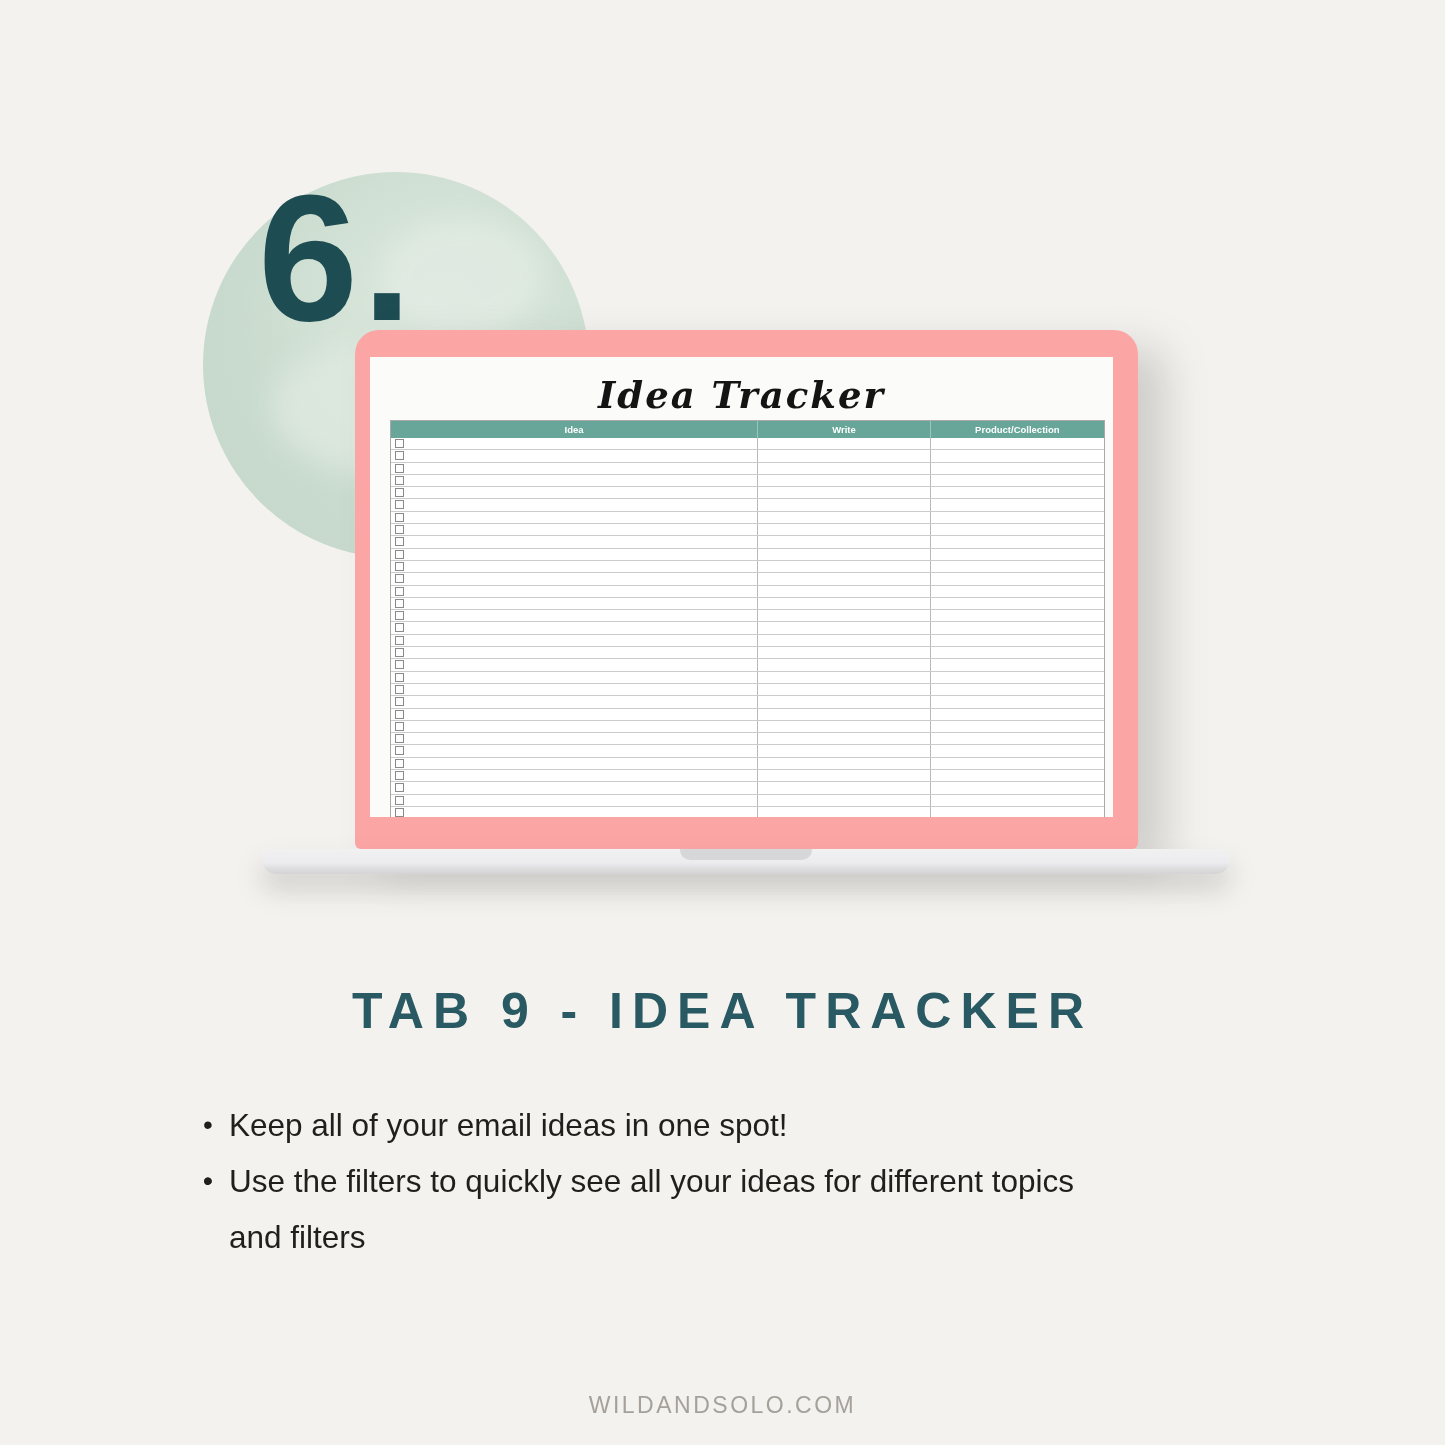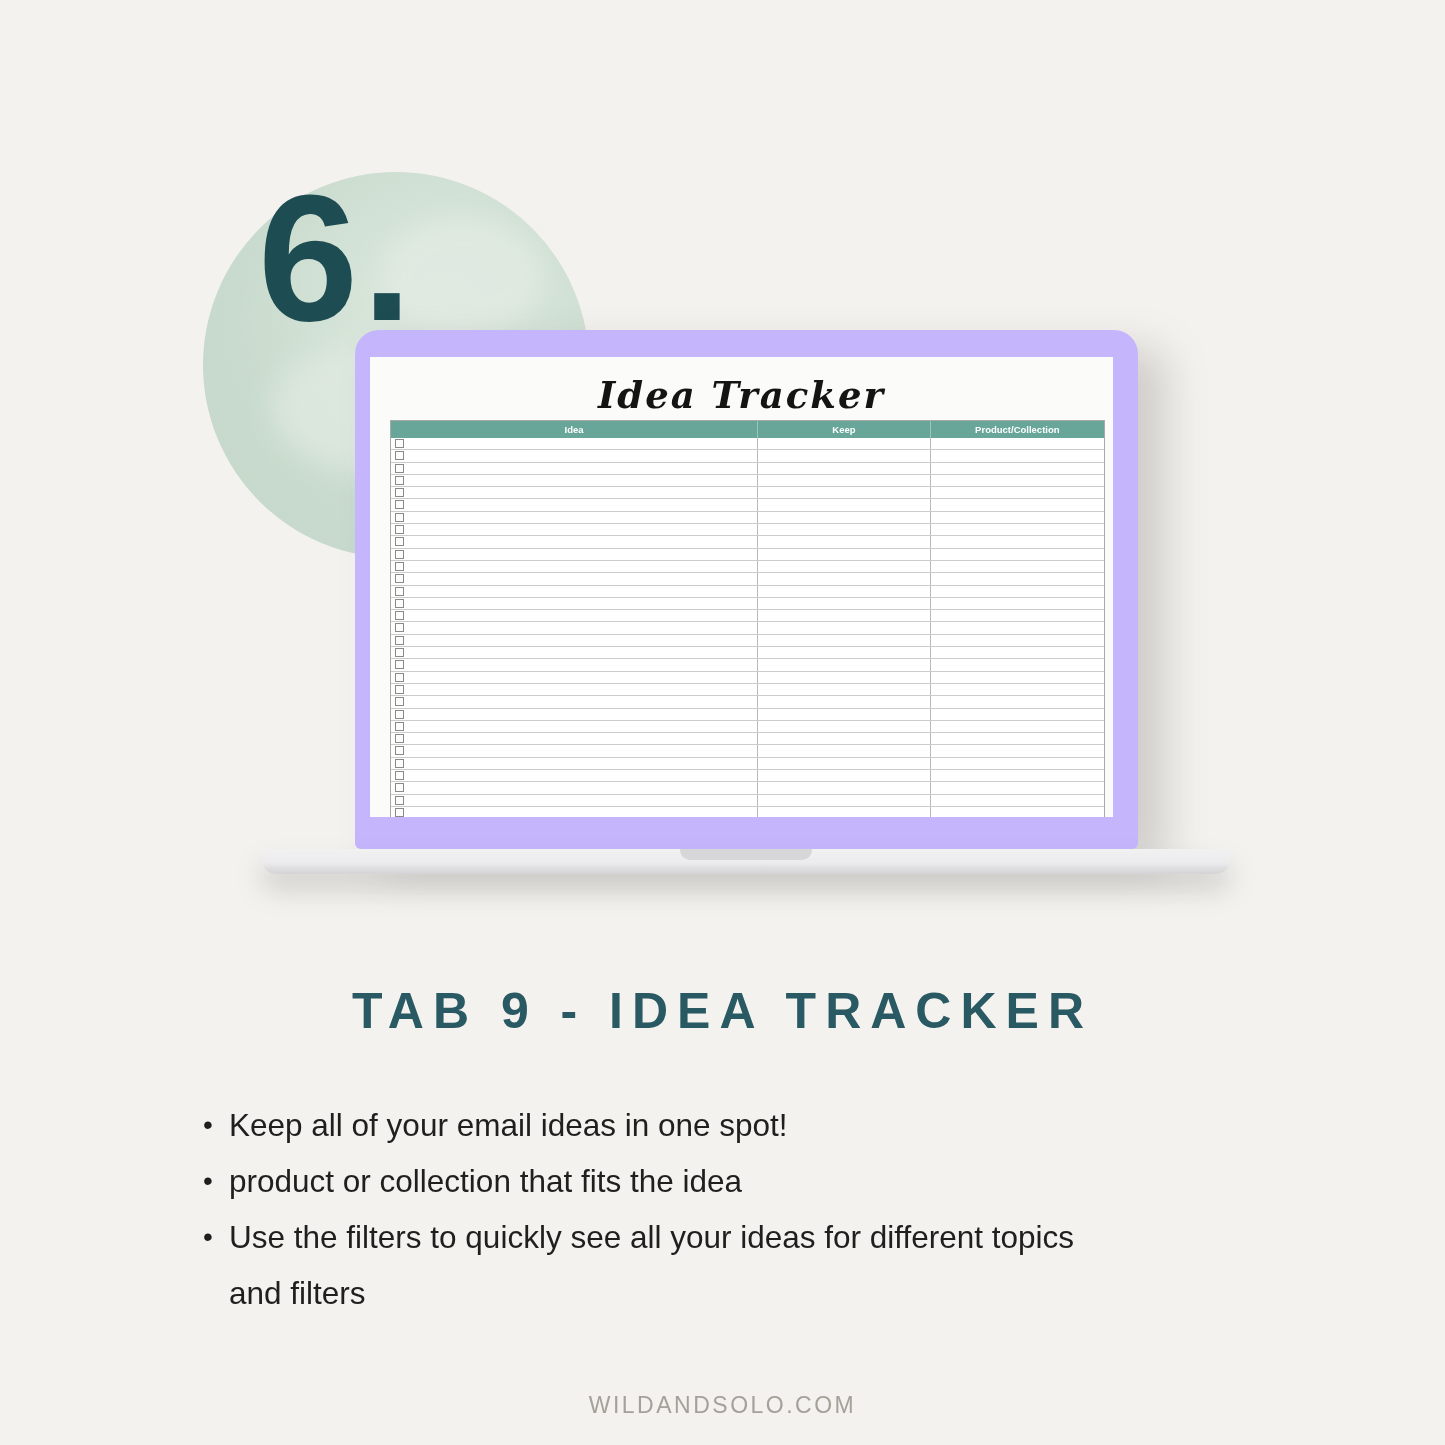--- a/index.html
+++ b/index.html
@@ -26,21 +26,21 @@
 
   .step-number{
     position:absolute;left:258px;top:168px;
     font-size:180px;font-weight:bold;line-height:1;
     color:#1d4d53;letter-spacing:4px;
   }
 
   
   .laptop{
     position:absolute;left:355px;top:330px;width:783px;height:519px;
-    background:#c4b5fd;border-radius:24px 24px 6px 6px;
+    background:#fca5a5;border-radius:24px 24px 6px 6px;
     box-shadow:28px 18px 42px rgba(110,110,110,.28);
   }
   .screen{
     position:absolute;left:15px;top:27px;right:25px;bottom:32px;
     background:#fbfbf9;overflow:hidden;
   }
   .sheet-title{
     text-align:center;margin-top:16px;
     font-family:"DejaVu Serif",serif;font-style:italic;font-weight:bold;
     font-size:37px;color:#141414;letter-spacing:2px;
@@ -101,21 +101,21 @@
 <div class="circle"></div>
 
 <div class="step-number">6.</div>
 
 <div class="laptop">
   <div class="screen">
     <div class="sheet-title">Idea Tracker</div>
     <div class="sheet-table">
       <div class="thead" id="thead" style="background: rgb(103, 166, 153);">
           <div class="th" style="width: 51.5%;">Idea</div>
-          <div class="th" style="width: 24.2%;">Keep</div>
+          <div class="th" style="width: 24.2%;">Write</div>
           <div class="th" style="width: 24.3%;">Product/Collection</div>
         </div>
       <div id="tbody">
           <div class="trow">
             <div class="td" style="width: 51.5%;"><span class="chk"></span></div>
             <div class="td" style="width: 24.2%;"></div>
             <div class="td" style="width: 24.3%;"></div>
           </div>
           <div class="trow">
             <div class="td" style="width: 51.5%;"><span class="chk"></span></div>
@@ -278,21 +278,20 @@
 
 <div class="heading">TAB 9 - IDEA TRACKER</div>
 
 <div class="bullets" id="bullets">
     <div class="bullet">
       <span class="dot">•</span>
       <div>Keep all of your email ideas in one spot!</div>
     </div>
     <div class="bullet">
       <span class="dot">•</span>
-      <div>product or collection that fits the idea</div>
     </div>
     <div class="bullet">
       <span class="dot">•</span>
       <div>Use the filters to quickly see all your ideas for different topics</div>
       <div>and filters</div>
     </div>
   </div>
 
 <div class="footer">WILDANDSOLO.COM</div>
 

